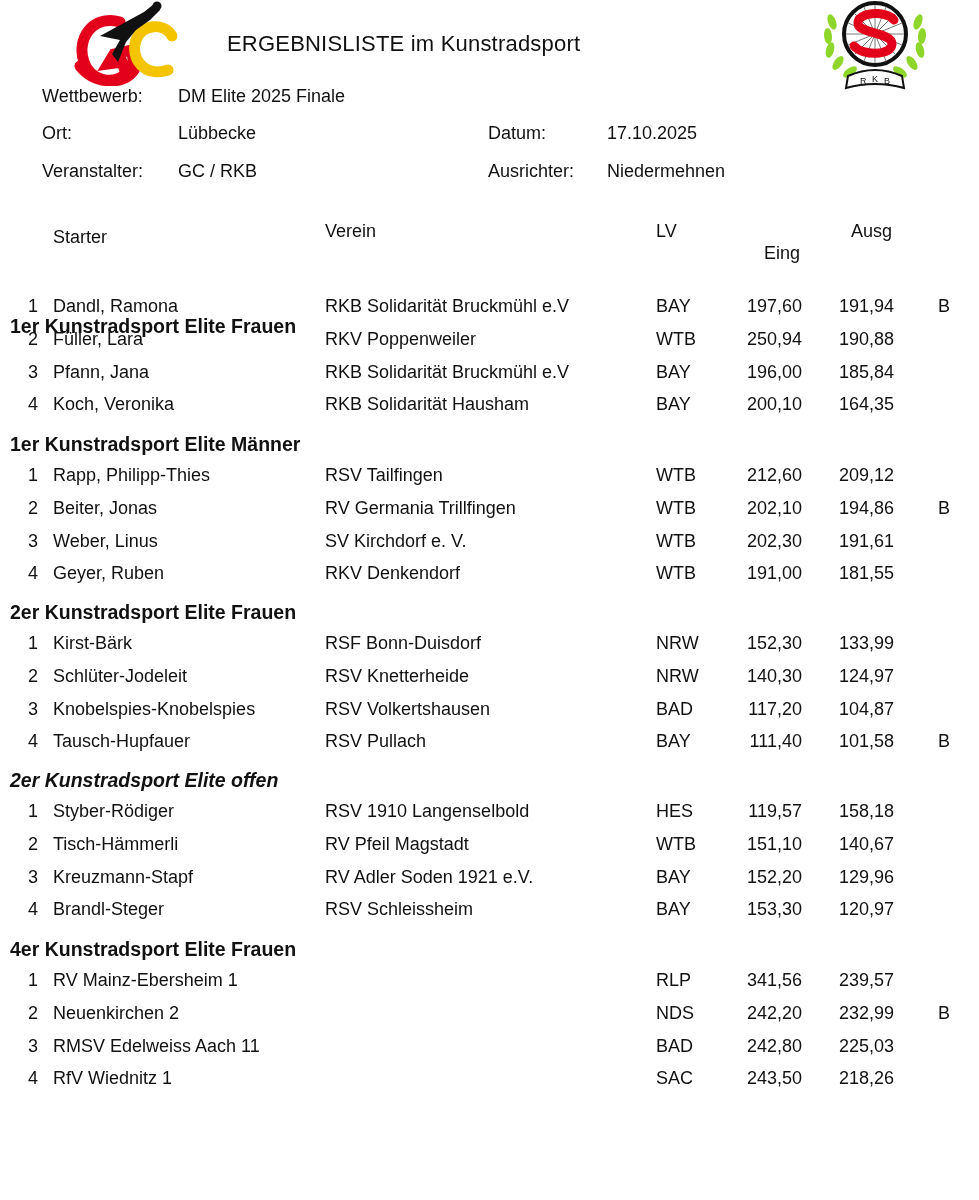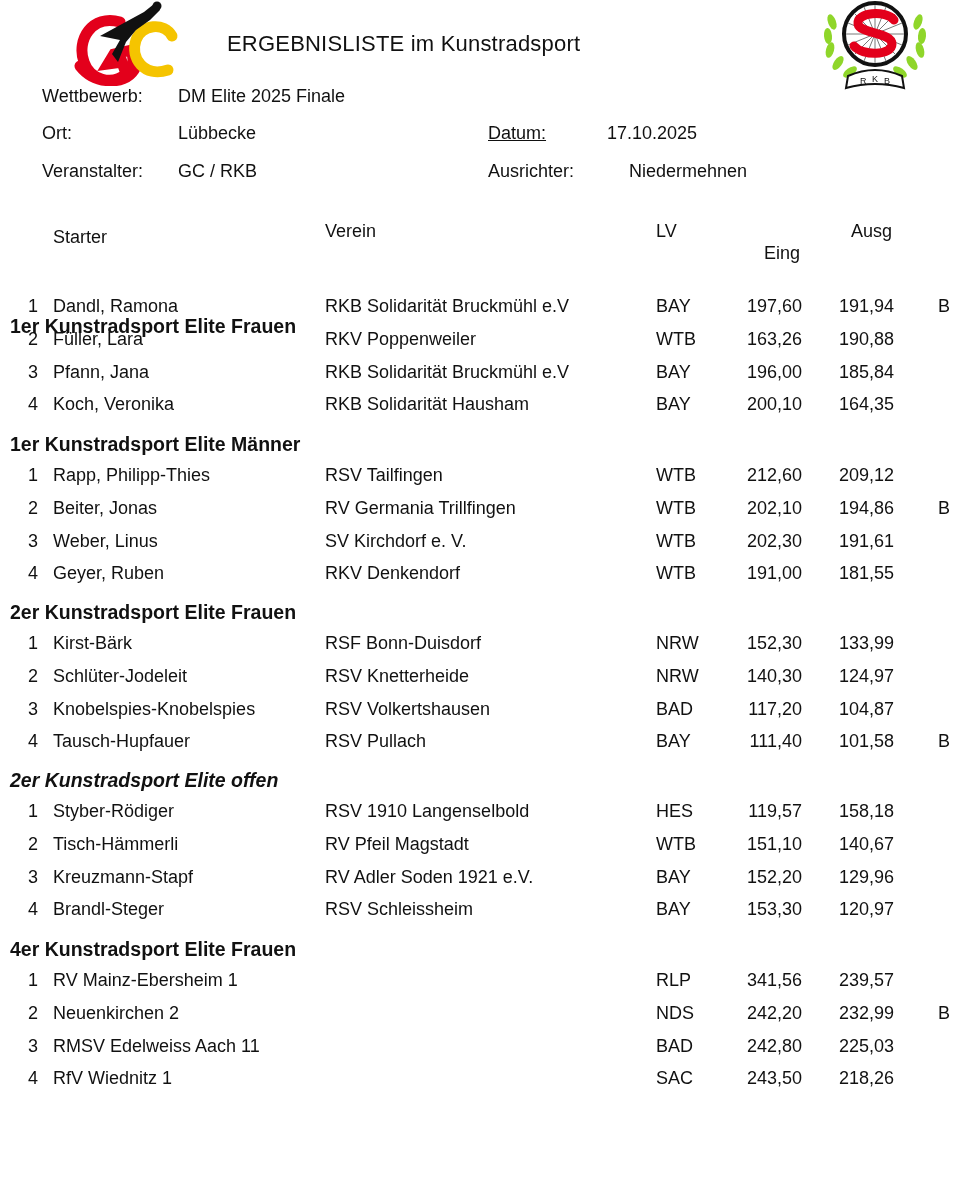--- a/index.html
+++ b/index.html
@@ -64,24 +64,24 @@
 </svg>
 
 <div class="abs title">ERGEBNISLISTE im Kunstradsport</div>
 
 <div class="abs meta" style="left:42px; top:85px;">Wettbewerb:</div>
 <div class="abs meta" style="left:178px; top:85px;">DM Elite 2025 Finale</div>
 <div class="abs meta" style="left:42px; top:122px;">Ort:</div>
 <div class="abs meta" style="left:178px; top:122px;">Lübbecke</div>
 <div class="abs meta" style="left:42px; top:160px;">Veranstalter:</div>
 <div class="abs meta" style="left:178px; top:160px;">GC / RKB</div>
-<div class="abs meta" style="left:488px; top:122px;text-decoration:underline;">Datum:</div>
+<div class="abs meta" style="left:488px; top:122px;">Datum:</div>
 <div class="abs meta" style="left:607px; top:122px;">17.10.2025</div>
 <div class="abs meta" style="left:488px; top:160px;">Ausrichter:</div>
-<div class="abs meta" style="left:607px; top:160px;margin-left:22px;">Niedermehnen</div>
+<div class="abs meta" style="left:607px; top:160px;">Niedermehnen</div>
 
 <div class="abs hdr" style="left:53px; top:226px;">Starter</div>
 <div class="abs hdr" style="left:325px; top:220px;">Verein</div>
 <div class="abs hdr" style="left:656px; top:220px;">LV</div>
 <div class="abs hdr" style="left:764px; top:220px;margin-top:22px;">Eing</div>
 <div class="abs hdr" style="left:851px; top:220px;">Ausg</div>
 
 <div id="results">
     <div class="section" style="top: 278px; margin-top: 36px;">1er Kunstradsport Elite Frauen</div>
     <div class="row" style="top: 294px;">
@@ -91,21 +91,21 @@
       <span class="c-lv">BAY</span>
       <span class="c-eing">197,60</span>
       <span class="c-ausg">191,94</span>
       <span class="c-flag">B</span>
     </div>
     <div class="row" style="top: 326.8px;">
       <span class="c-rank">2</span>
       <span class="c-name">Füller, Lara</span>
       <span class="c-club">RKV Poppenweiler</span>
       <span class="c-lv">WTB</span>
-      <span class="c-eing">163,26</span>
+      <span class="c-eing">250,94</span>
       <span class="c-ausg">190,88</span>
       <span class="c-flag"></span>
     </div>
     <div class="row" style="top: 359.6px;">
       <span class="c-rank">3</span>
       <span class="c-name">Pfann, Jana</span>
       <span class="c-club">RKB Solidarität Bruckmühl e.V</span>
       <span class="c-lv">BAY</span>
       <span class="c-eing">196,00</span>
       <span class="c-ausg">185,84</span>

